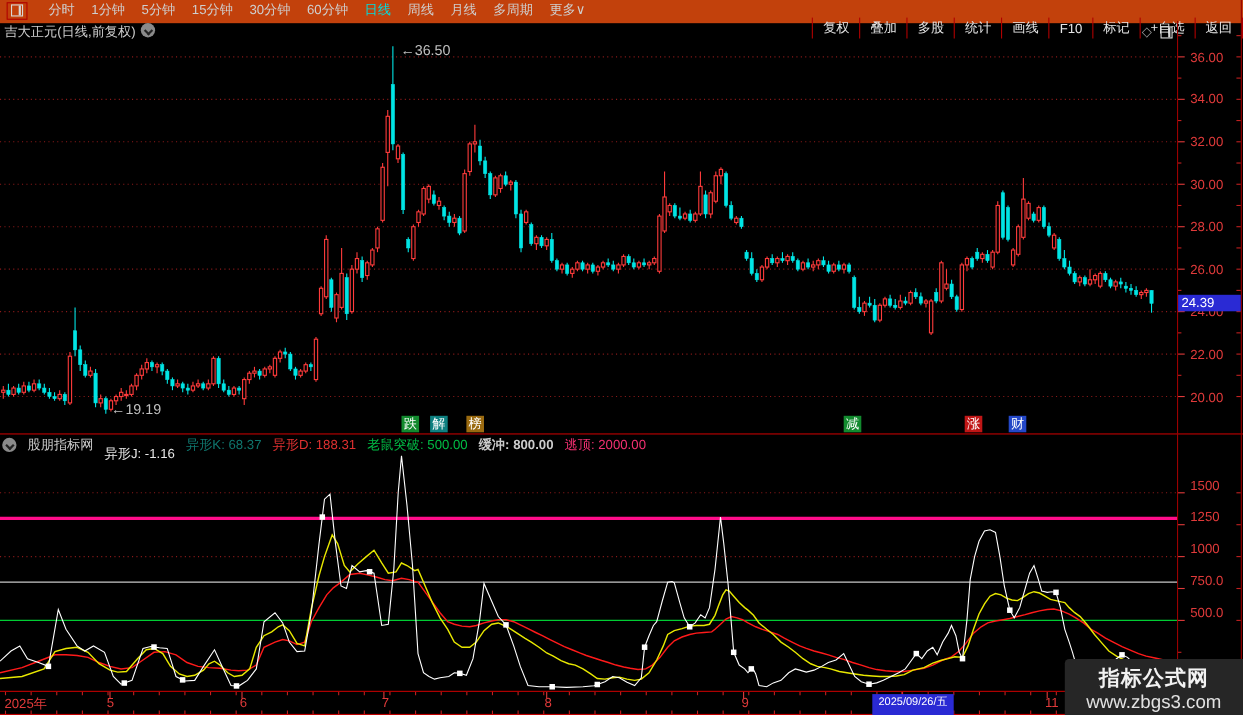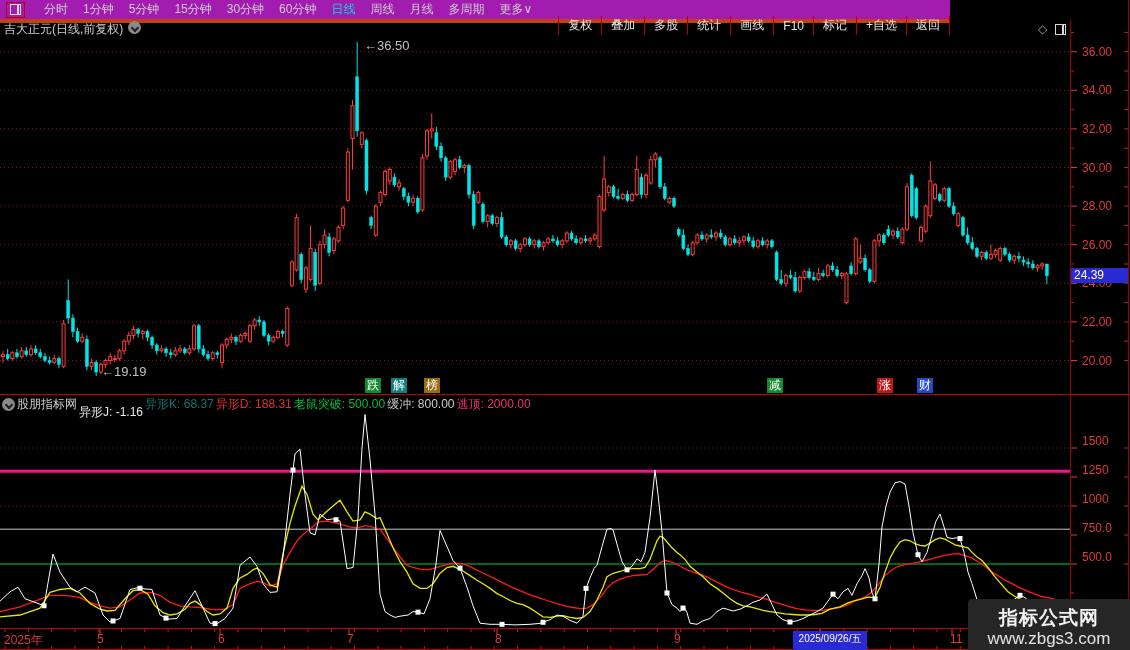--- a/index.html
+++ b/index.html
@@ -1,41 +1,41 @@
 <!DOCTYPE html>
 <html><head>
 <meta charset="utf-8">
 <style>
   html,body{margin:0;padding:0;background:#000;}
   #app{position:relative;width:1130px;height:650px;background:#000;overflow:hidden;
        font-family:"Liberation Sans","DejaVu Sans",sans-serif;}
   .abs{position:absolute;}
   
-  #menubar{position:absolute;left:0;top:0;width:950px;height:19px;background:#a21caf;
-           border-bottom:4px solid #c2410c;display:flex;align-items:center;}
+  #menubar{position:absolute;left:0;top:0;width:1130px;height:19px;background:#c2410c;
+           border-bottom:2px solid #c2410c;display:flex;align-items:center;}
   #menu-left{display:flex;align-items:center;gap:15px;margin-left:6px;}
   #menu-left .mi{color:#cfcfcf;font-size:12px;cursor:default;white-space:nowrap;}
   #menu-left .mi.sel{color:#00dcdc;}
   #panel-icon-box{width:17px;height:14px;border:1px solid #b00000;display:flex;align-items:center;justify-content:center;margin-right:4px;}
   .win-glyph{display:inline-block;width:9px;height:9px;border:1px solid #d8d8d8;position:relative;}
   .win-glyph:after{content:"";position:absolute;right:1px;top:0;width:2px;height:100%;background:#d8d8d8;}
   #menu-right{display:flex;margin-left:auto;height:100%;align-items:stretch;margin-top:32px;}
   #menu-right .mri{color:#e6e6e6;font-size:12px;padding:0 9px;display:flex;align-items:center;
                    border-left:1px solid #b00000;white-space:nowrap;}
   #menu-right .mri:last-child{border-right:1px solid #b00000;}
   
   #titlebar{position:absolute;left:4px;top:21px;display:flex;align-items:flex-start;gap:5px;z-index:5;}
   #titlebar .t{color:#cfcfcf;font-size:12px;}
   .chev-circle{display:inline-block;width:13px;height:13px;border-radius:50%;background:#8a8a8a;position:relative;}
   .chev-circle:after{content:"";position:absolute;left:3.5px;top:4px;width:4px;height:4px;
                      border-right:2px solid #222;border-bottom:2px solid #222;transform:rotate(45deg);}
   #corner-icons{position:absolute;left:1038px;top:23px;display:flex;gap:8px;align-items:center;z-index:5;}
   #diamond-ic{color:#9a9a9a;font-size:12px;line-height:12px;}
   
-  #ind-header{position:absolute;left:2px;top:397px;height:14px;display:flex;align-items:center;gap:2px;z-index:5;white-space:nowrap;}
+  #ind-header{position:absolute;left:2px;top:397px;height:14px;display:flex;align-items:center;gap:10px;z-index:5;white-space:nowrap;}
   #ind-header span{font-size:12px;}
   
   .badge{position:absolute;width:16px;height:15px;color:#fff;font-size:12px;line-height:15px;
          text-align:center;z-index:4;}
   
   .pl{position:absolute;color:#e03a3a;font-size:12px;width:52px;text-align:left;z-index:3;}
   .dl{position:absolute;color:#e03a3a;font-size:12px;z-index:3;white-space:nowrap;}
   #price-tag{position:absolute;left:1071px;width:54px;height:15px;background:#2a2ad4;color:#fff;
              font-size:12px;line-height:15px;padding-left:3px;z-index:4;}
   #date-tag{position:absolute;height:22px;background:#2a2ad4;color:#fff;font-size:10px;line-height:15px;
@@ -749,21 +749,21 @@
   <div class="vline-red" style="left:1070px;top:19px;height:631px"></div>
   <div class="vline-red" style="left:1128px;top:0;height:650px"></div>
 
   <div id="ind-header">
     <span class="chev-circle"></span>
   <span style="color: rgb(204, 204, 204);">股朋指标网</span>
       <span style="color: rgb(232, 232, 232); margin-top: 16px;">异形J: -1.16</span>
       <span style="color: #0f766e;">异形K: 68.37</span>
       <span style="color: rgb(224, 48, 48);">异形D: 188.31</span>
       <span style="color: rgb(0, 187, 68);">老鼠突破: 500.00</span>
-      <span style="color: rgb(204, 204, 204);">缓冲: 800.00</span>
+      <span style="color: rgb(204, 204, 204); font-weight: bold;">缓冲: 800.00</span>
       <span style="color: rgb(240, 48, 112);">逃顶: 2000.00</span>
     </div>
 
   <div class="ann" id="ann-high" style="left: 364px; top: 38px;">←36.50</div>
   <div class="ann" id="ann-low" style="left: 101px; top: 364px;">←19.19</div>
 
   <div id="price-tag" style="top: 267.773px;">24.39</div>
 
   <div id="date-tag" style="left: 793px; top: 631px; width: 74px;">2025/09/26/五</div>
 

